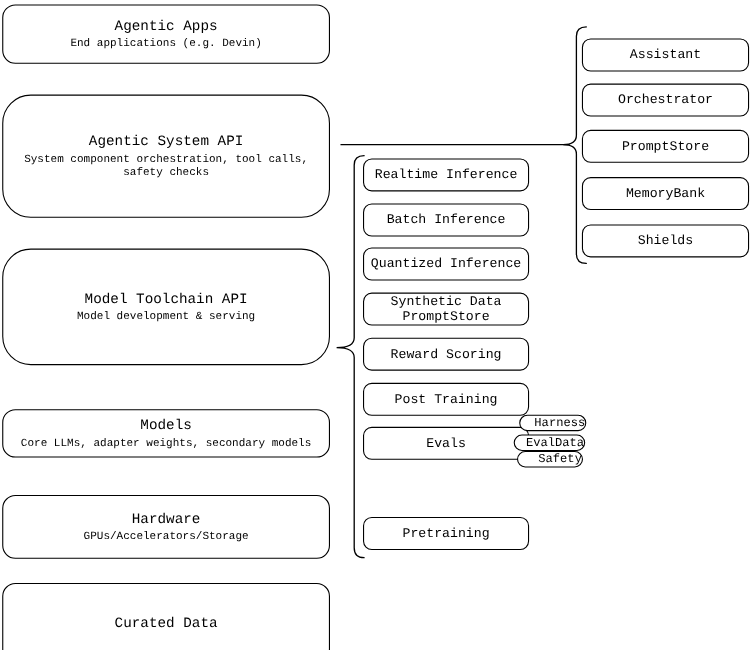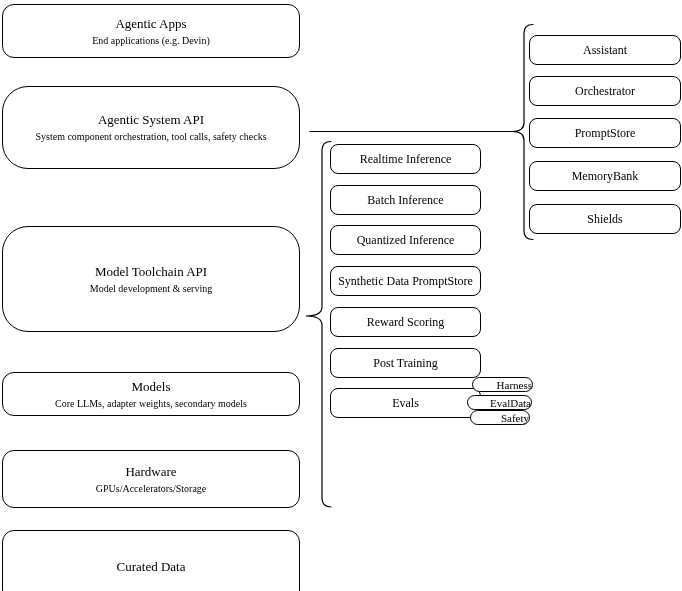--- a/index.html
+++ b/index.html
@@ -5,39 +5,39 @@
   html, body {
     margin: 0;
     padding: 0;
     background: #ffffff;
   }
   .canvas {
     position: relative;
     width: 682px;
     height: 591px;
     background: #ffffff;
-    font-family: Liberation Serif, serif;
+    font-family: Liberation Mono, monospace;
     color: #000000;
     overflow: hidden;
   }
   .node {
     position: absolute;
     box-sizing: border-box;
     background: #ffffff;
     border: 1px solid #000000;
     display: flex;
     flex-direction: column;
     align-items: center;
     justify-content: center;
     text-align: center;
   }
   
   .stack-box { left: 2px; width: 298px; }
   .n1 { top: 4px;   height: 54px;  border-radius: 12px; }
-  .n2 { top: 86px;  height: 83px; border-radius: 26px; }
+  .n2 { top: 86px;  height: 112px; border-radius: 26px; }
   .n3 { top: 226px; height: 106px; border-radius: 26px; }
   .n4 { top: 372px; height: 44px;  border-radius: 12px; align-items: center; }
   .n5 { top: 450px; height: 58px;  border-radius: 12px; }
   .n6 { top: 530px; height: 72px;  border-radius: 12px; }
   .box-title { font-size: 13px; line-height: 15px; }
   .box-sub   { font-size: 10px; line-height: 12px; margin-top: 4px; }
   
   .mid-box {
     left: 330px; width: 151px; height: 30px;
     border-radius: 8px; font-size: 12px;
@@ -131,20 +131,23 @@
   </div>
   <div class="node mid-box m5">
     <span>Reward Scoring</span>
   </div>
   <div class="node mid-box m6">
     <span>Post Training</span>
   </div>
   <div class="node mid-box m7">
     <span>Evals</span>
   </div>
+  <div class="node mid-box m9">
+    <span>Pretraining</span>
+  </div>
 
   <div class="pill p1">
     <span>Harness</span>
   </div>
   <div class="pill p2">
     <span>EvalData</span>
   </div>
   <div class="pill p3">
     <span>Safety</span>
   </div>

